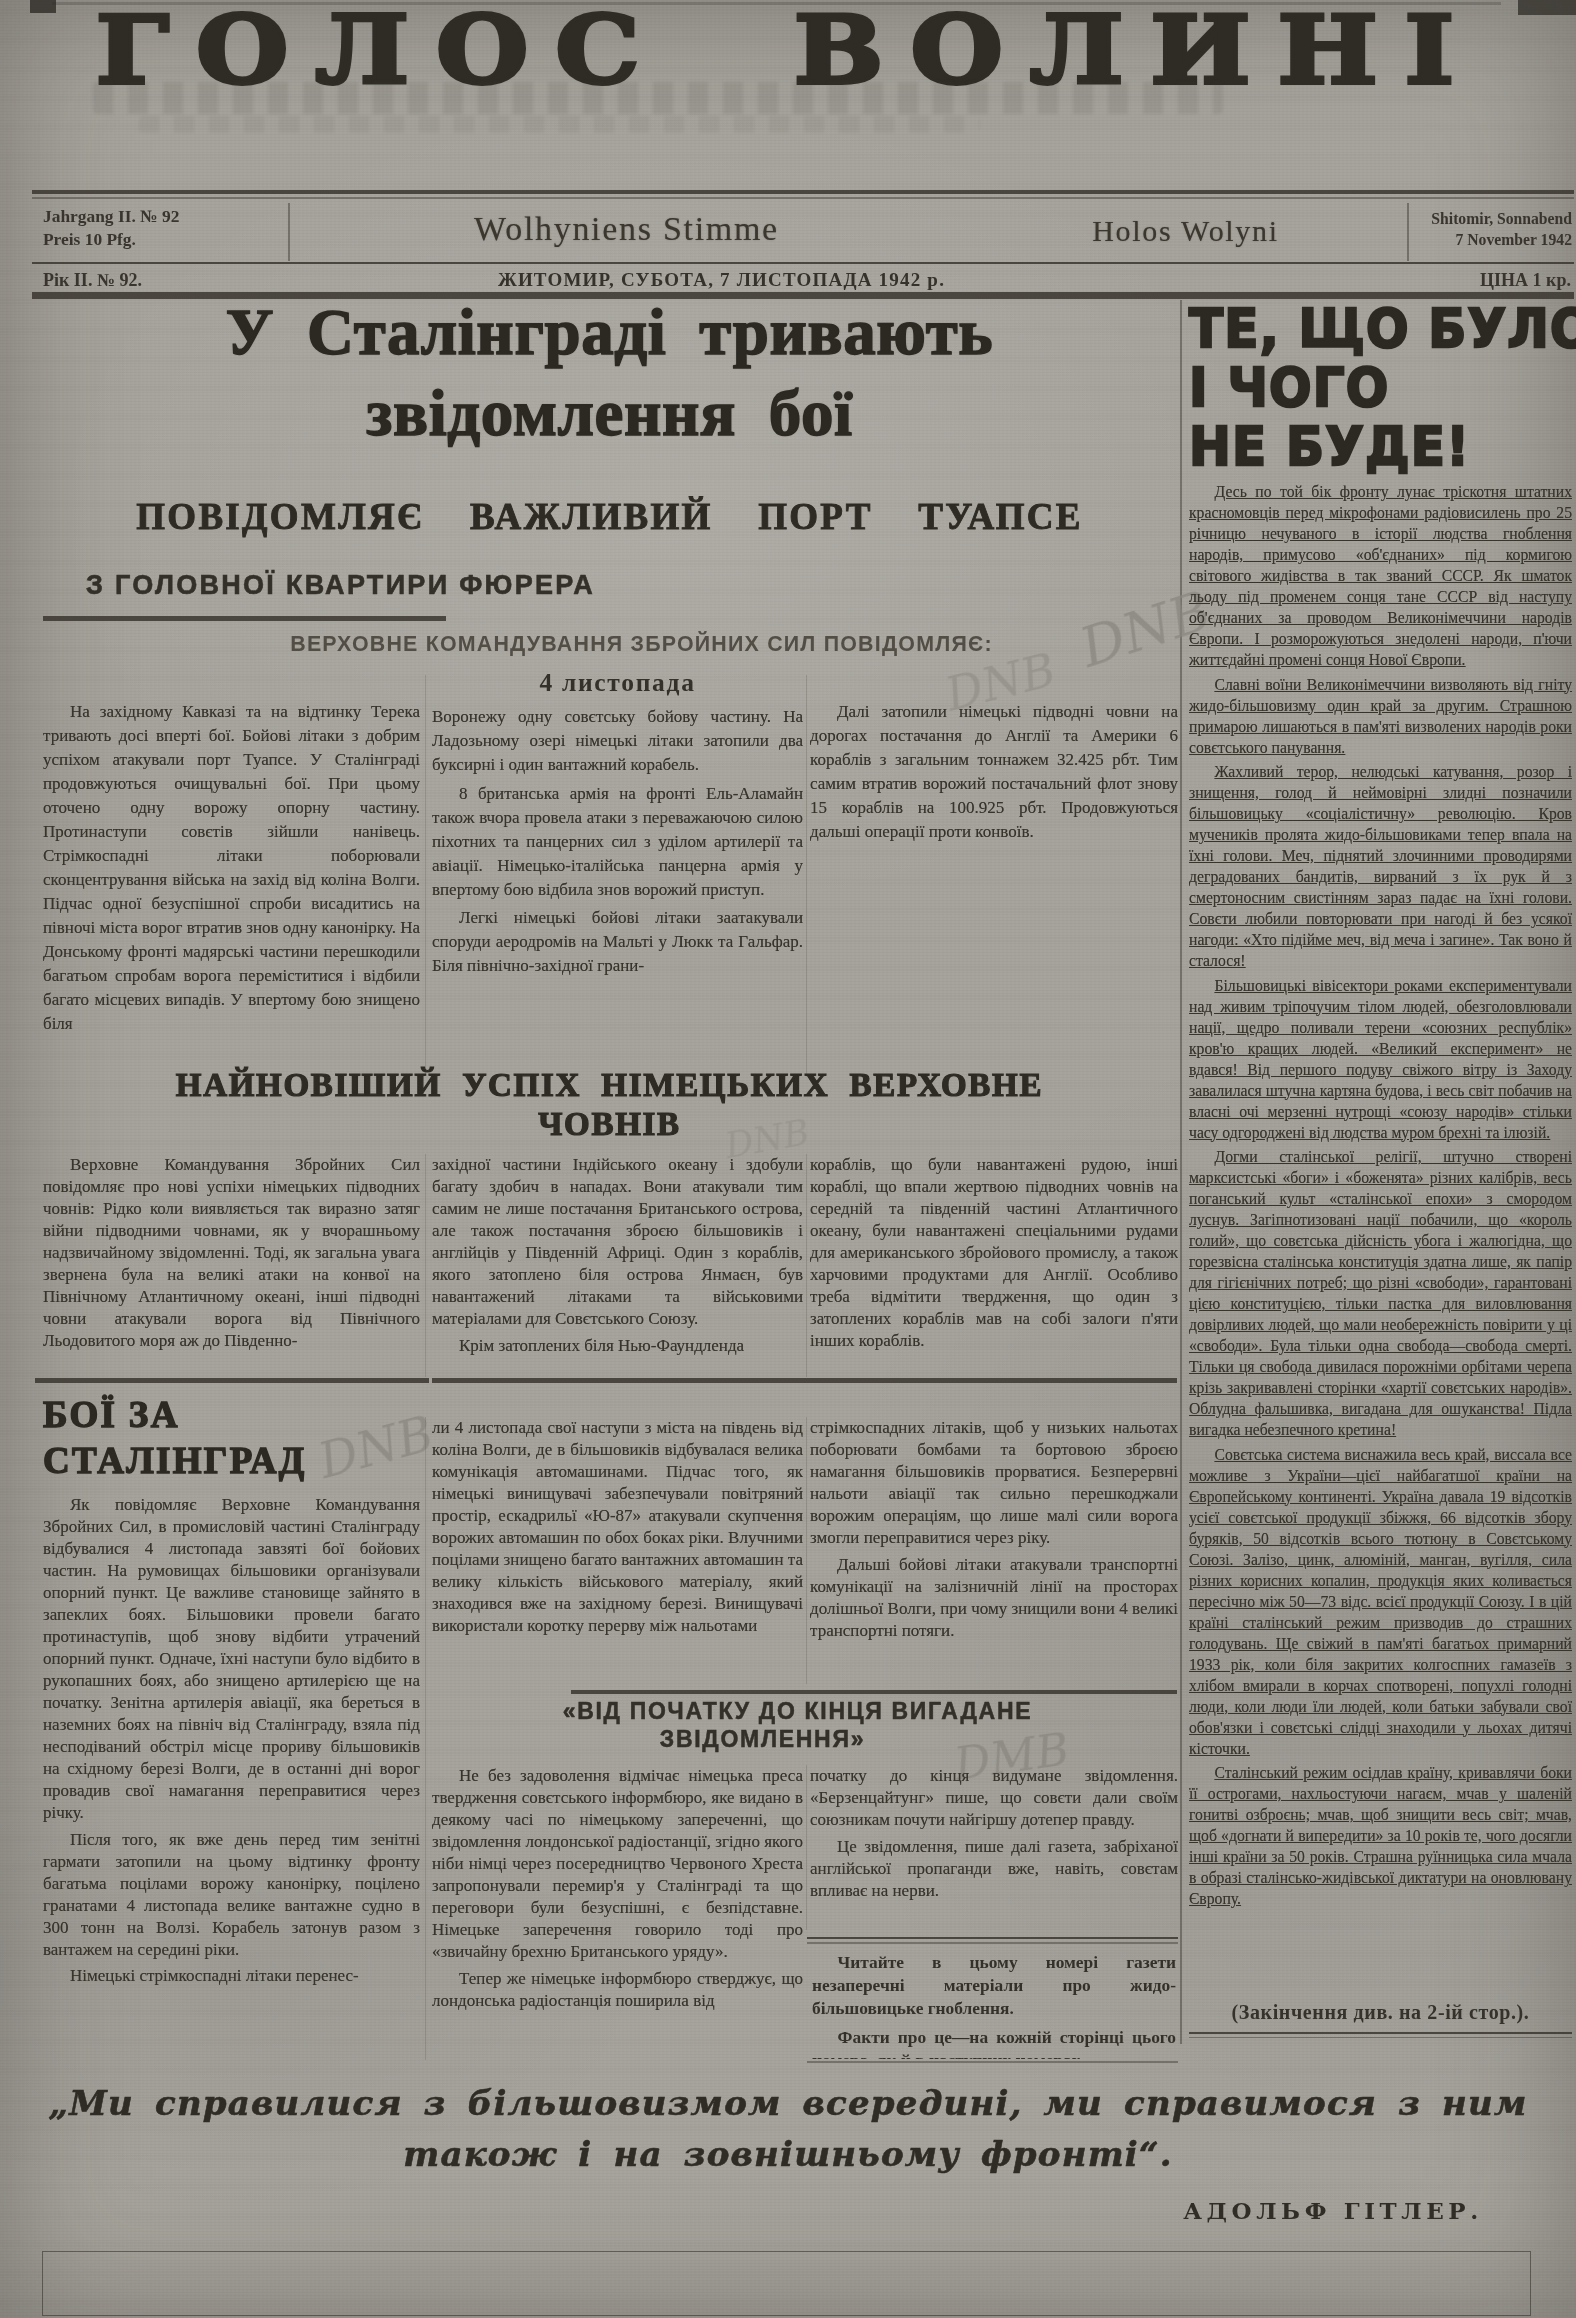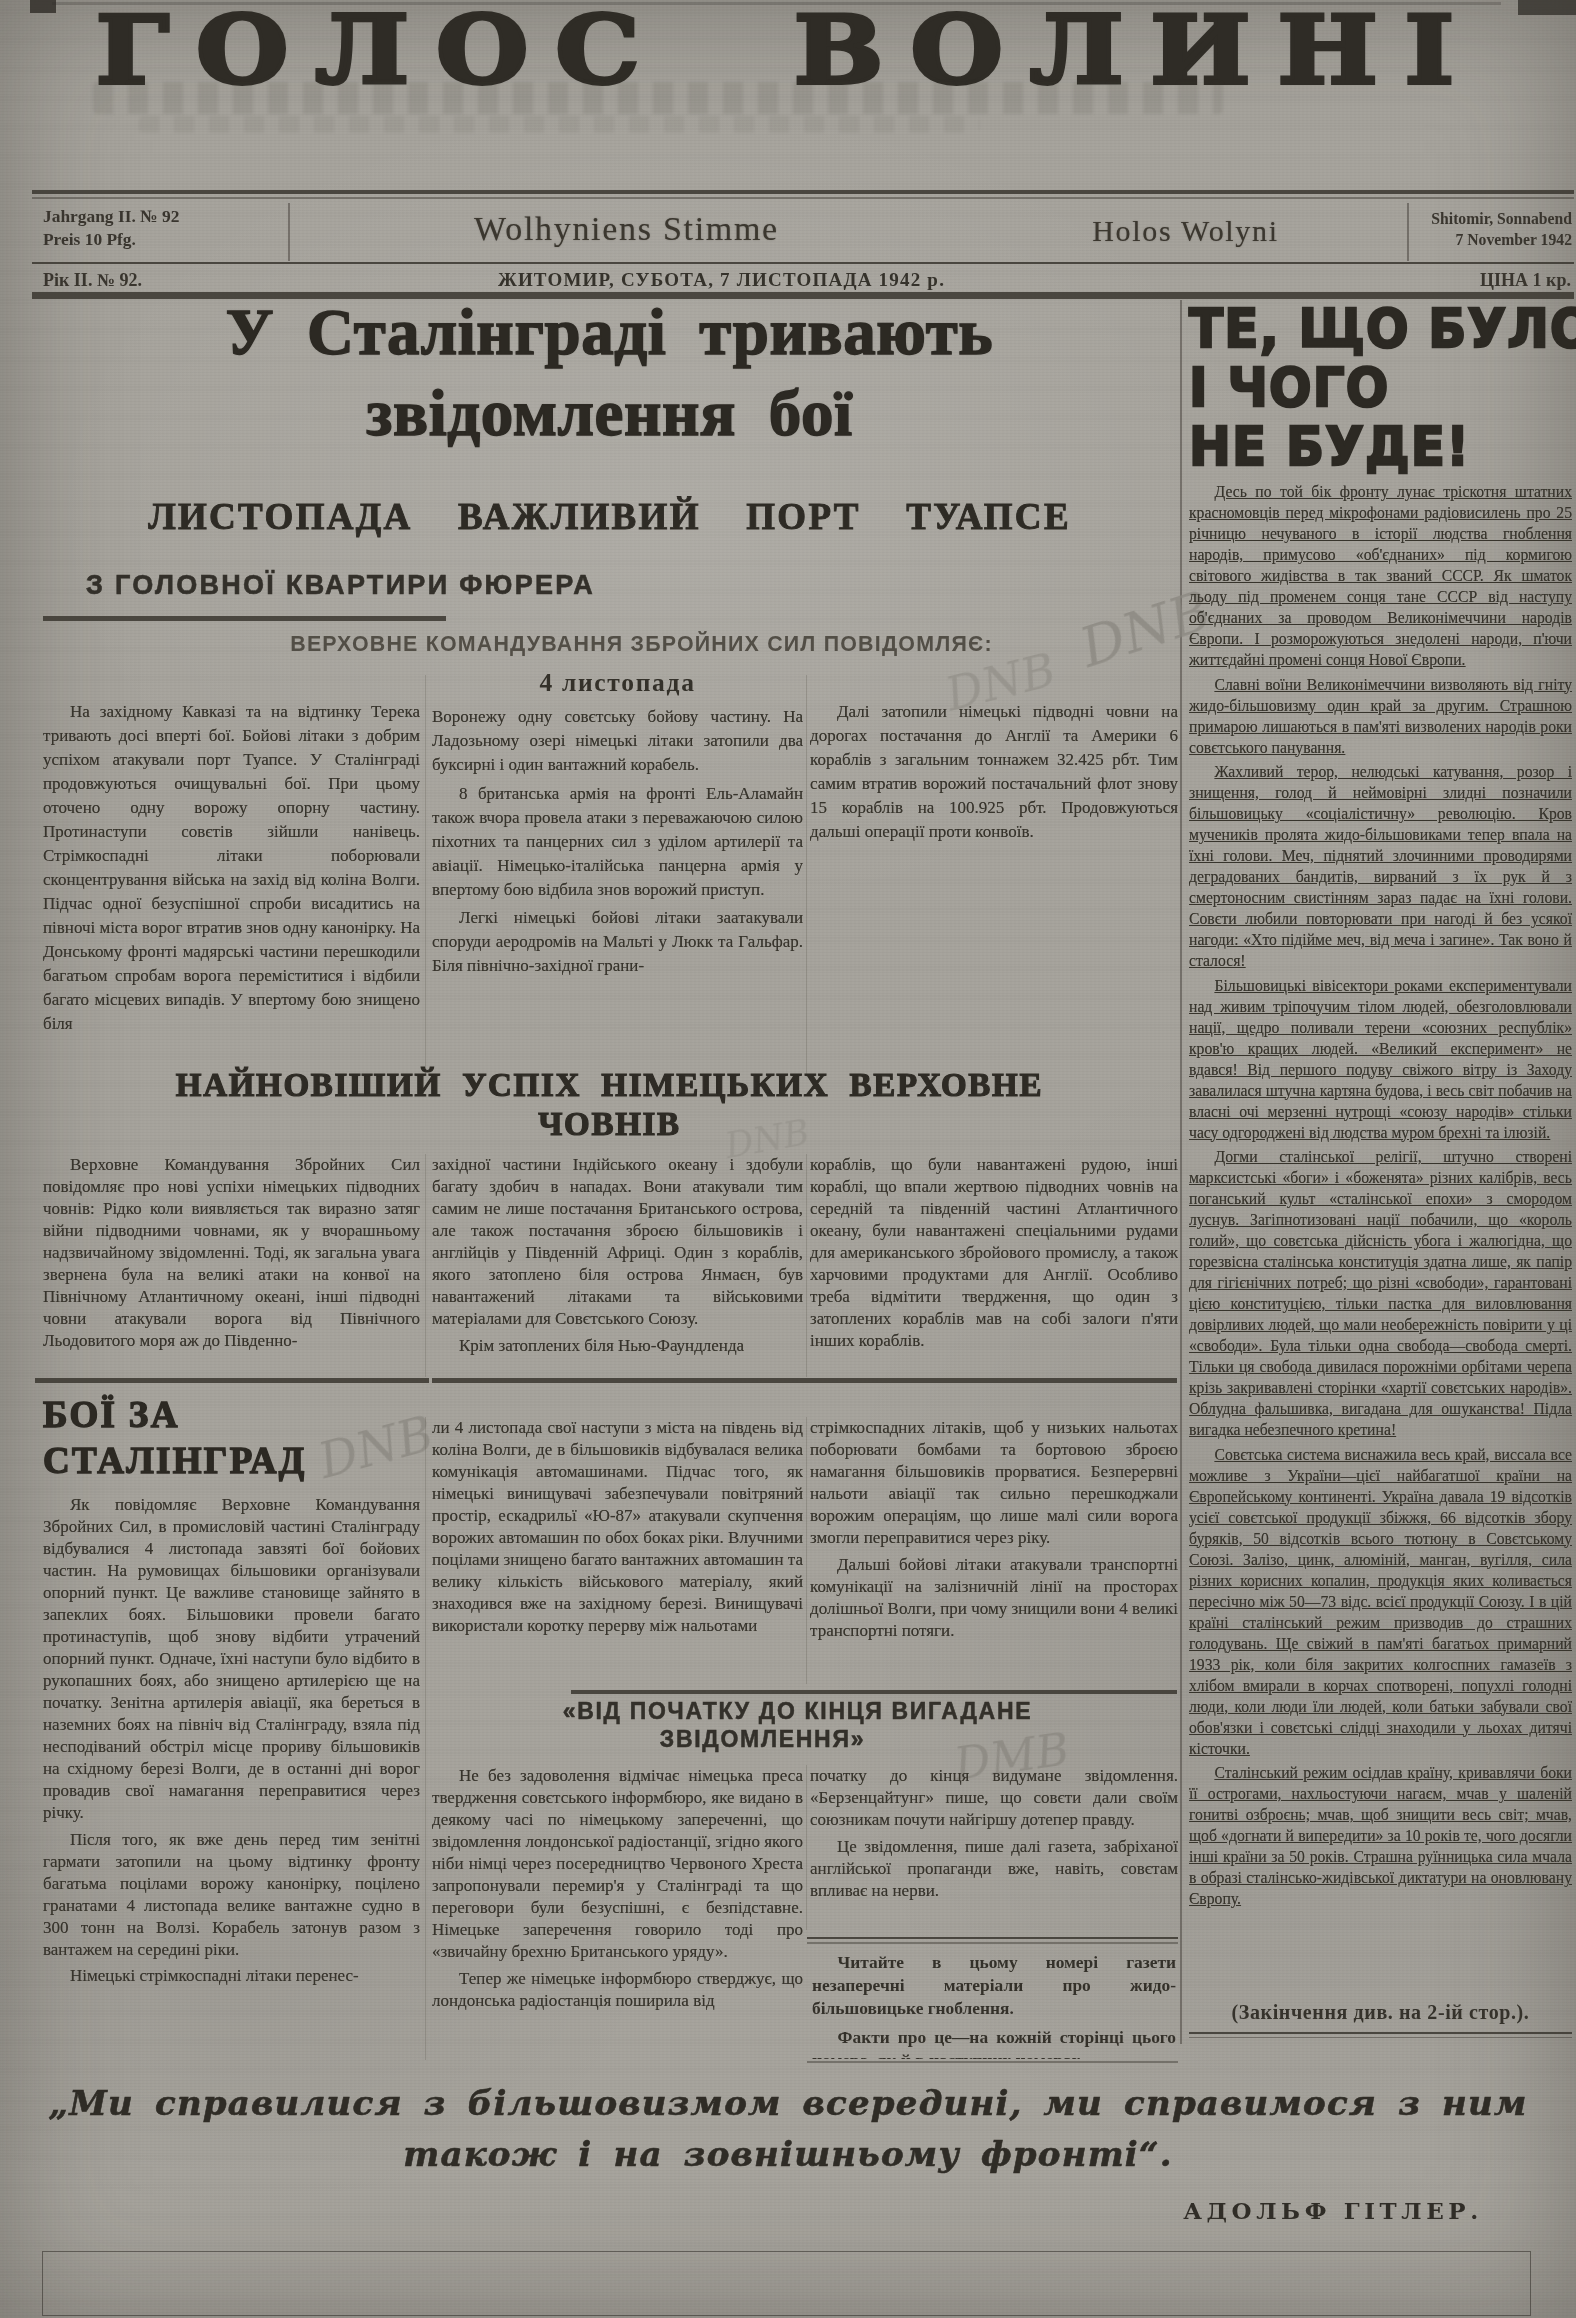--- a/index.html
+++ b/index.html
@@ -118,21 +118,21 @@
   <div class="abs rule" style="left:32px;top:262px;width:1542px;height:2.3px;"></div>
   <div class="abs hdr-sm" style="left:43px;top:268px;font-size:18px;">Рік II. № 92.</div>
   <div class="abs dateline" style="left:330px;top:269px;width:783px;">ЖИТОМИР, СУБОТА, 7 ЛИСТОПАДА 1942 р.</div>
   <div class="abs hdr-sm" style="left:1426px;top:268px;width:145px;text-align:right;font-size:18px;">ЦІНА 1 кр.</div>
   <div class="abs rule" style="left:32px;top:292px;width:1542px;height:7px;"></div>
 
   <div class="abs vline" style="left:1180px;top:300px;width:2.3px;height:1744px;"></div>
 
   <div class="abs h1" style="left:43px;top:300px;">У Сталінграді тривають</div>
   <div class="abs h1" style="left:43px;top:381px;">звідомлення бої</div>
-  <div class="abs h2" style="left:43px;top:495px;">ЛИСТОПАДА ВАЖЛИВИЙ ПОРТ ТУАПСЕ</div>
+  <div class="abs h2" style="left:43px;top:495px;">ПОВІДОМЛЯЄ ВАЖЛИВИЙ ПОРТ ТУАПСЕ</div>
   <div class="abs kicker" style="left:43px;top:570px;">З ГОЛОВНОЇ КВАРТИРИ ФЮРЕРА</div>
   <div class="abs rule" style="left:43px;top:616px;width:403px;height:5.2px;"></div>
   <div class="abs announce" style="left:75px;top:632px;">ВЕРХОВНЕ КОМАНДУВАННЯ ЗБРОЙНИХ СИЛ ПОВІДОМЛЯЄ:</div>
   <div class="abs pencil" style="left:1079px;top:597px;font-size:55px;transform:rotate(-18deg);">DNB</div>
 
   <div class="abs datehead" style="left:432px;top:668px;">4 листопада</div>
   <div class="abs colsep" style="left:425px;top:675px;height:400px;"></div>
   <div class="abs colsep" style="left:806px;top:675px;height:400px;"></div>
 
   <div class="abs bodycol" style="left:43px;top:700px;width:377px;height:371px;">

